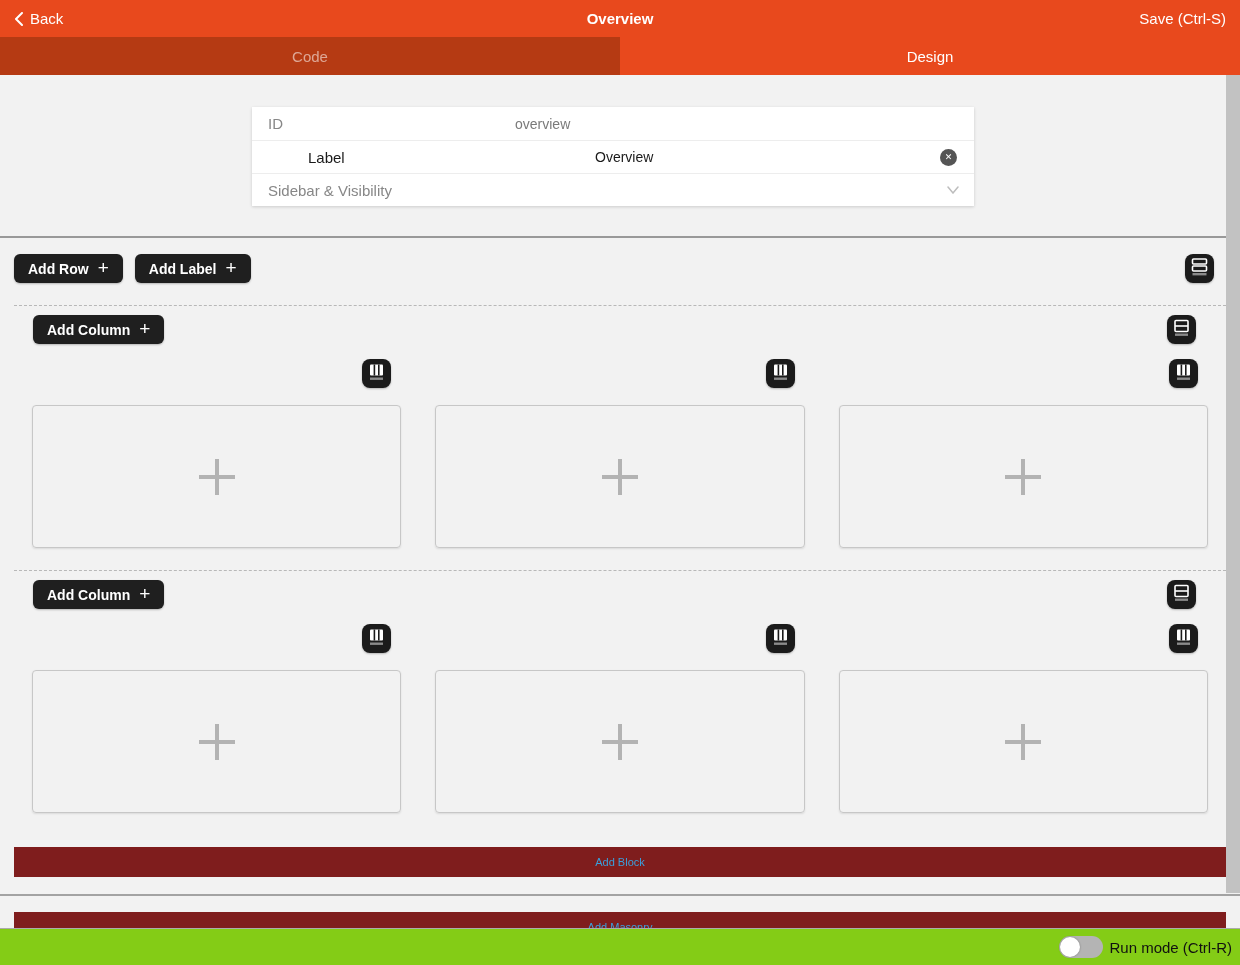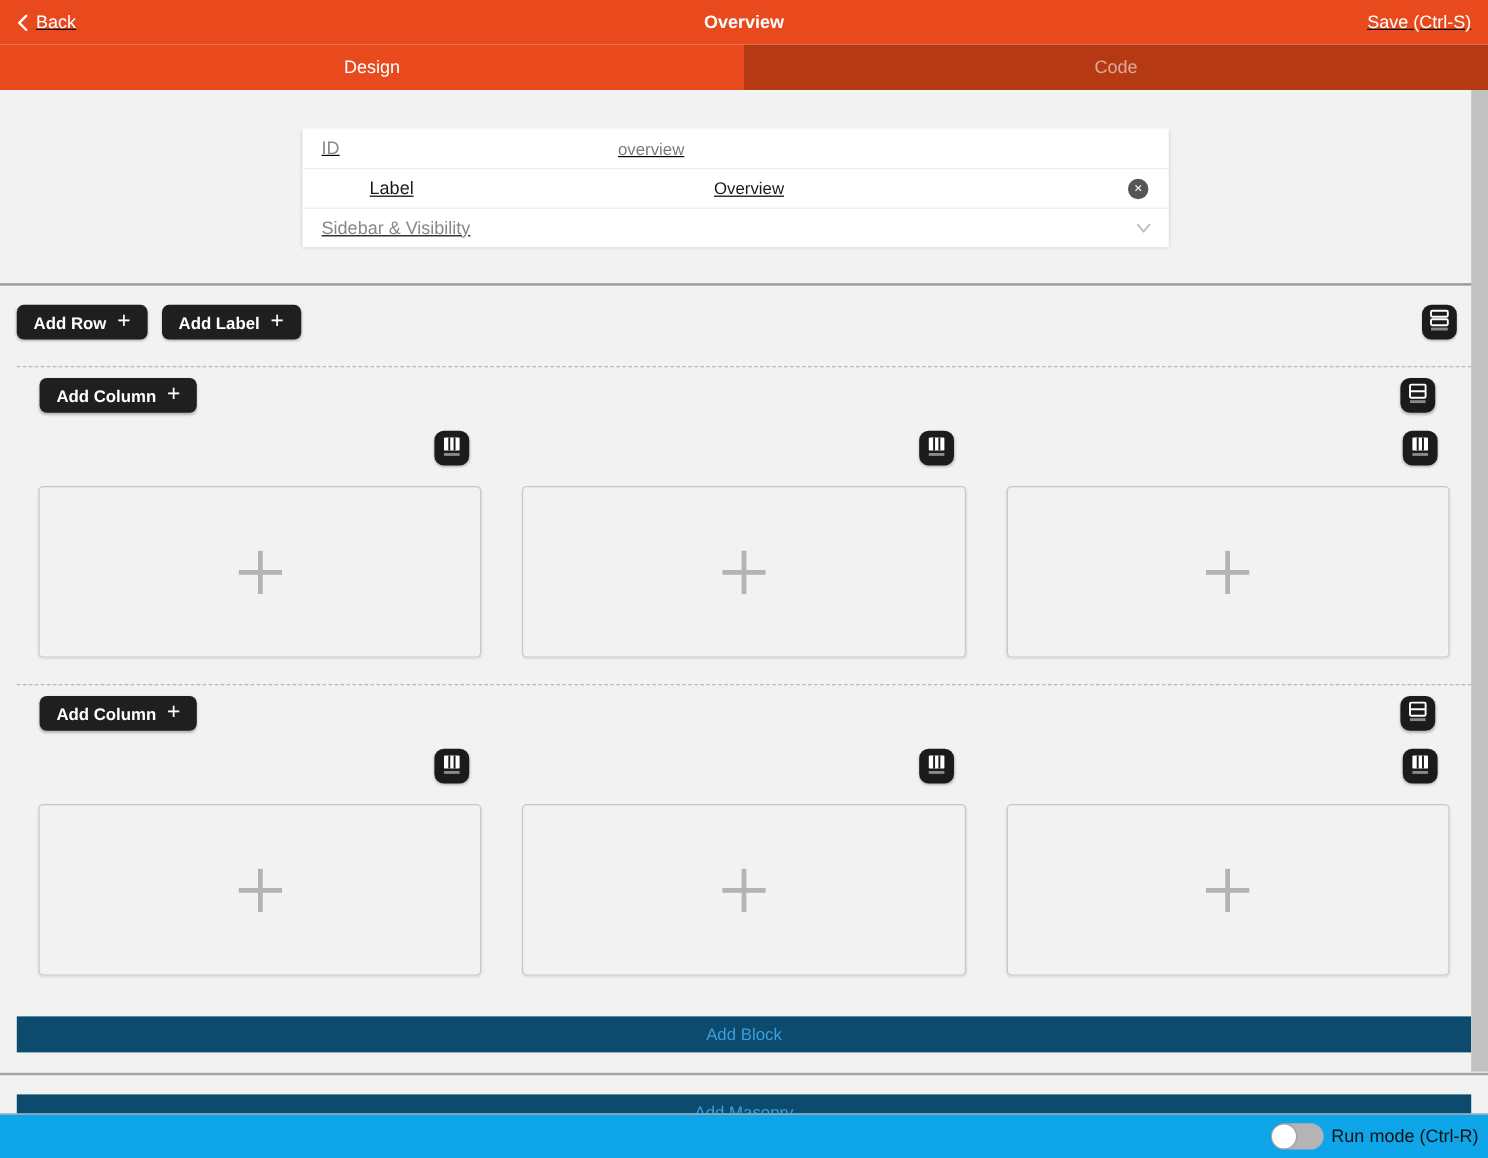--- a/index.html
+++ b/index.html
@@ -3,37 +3,37 @@
 <meta charset="utf-8">
 <style>
   * { margin:0; padding:0; box-sizing:border-box; }
   html,body { width:1240px; height:965px; }
   body { font-family:"Liberation Sans", sans-serif; background:#f2f2f2; }
 
   .app { position:relative; width:1240px; height:965px; background:#f2f2f2; overflow:hidden; }
 
   
   .topbar { height:37px; background:#E8491D; display:flex; align-items:center;
-            justify-content:space-between; padding:0 14px; position:relative;text-decoration:underline; }
+            justify-content:space-between; padding:0 14px; position:relative; }
   .back { display:flex; align-items:center; gap:7px; color:#fff; font-size:15px; cursor:pointer; }
   .back svg { display:block; }
   .title { position:absolute; left:50%; transform:translateX(-50%); color:#fff;
            font-weight:bold; font-size:15px; }
   .save { color:#fff; font-size:15px; cursor:pointer;margin-left:24px; }
 
   
   .tabbar { display:flex; height:38px; }
   .tab { flex:1; display:flex; align-items:center; justify-content:center; font-size:15px; cursor:pointer; }
   .tab.active { background:#E8491D; color:#ffffff; }
   .tab.inactive { background:#B53A13; color:rgba(255,255,255,0.55); }
 
   
   .content { position:absolute; top:75px; left:0; right:0; bottom:37px; overflow:hidden; }
 
-  .form-band { height:163px; padding-top:32px; border-bottom:2px solid #999999;text-decoration:underline; }
+  .form-band { height:163px; padding-top:32px; border-bottom:2px solid #999999; }
   .prop-card { margin-left:252px; width:722px; background:#ffffff;
                box-shadow:0 1px 3px rgba(0,0,0,0.16); }
   .prop-row { height:33px; display:flex; align-items:center; position:relative; padding-left:16px; }
   .prop-row + .prop-row { border-top:1px solid #ededed; }
   .prop-label { width:247px; font-size:15px; }
   .prop-value { font-size:14px; }
   .t-muted  { color:#878787; }
   .t-muted2 { color:#7a7a7a; }
   .t-dark   { color:#1a1a1a;margin-left:40px; }
   .clear-btn { position:absolute; right:17px; width:17px; height:17px; border-radius:50%;
@@ -64,31 +64,31 @@
   .cell-col { flex:1; min-width:0; }
   .icon-row { display:flex; justify-content:flex-end; padding-right:10px; }
   .cell { margin-top:17px; height:143px; border:1px solid #c7c7c7; border-radius:4px;
           box-shadow:0 1px 2px rgba(0,0,0,0.10); display:flex; align-items:center;
           justify-content:center; cursor:pointer; }
   .plus-big { position:relative; width:36px; height:36px; }
   .plus-big::before, .plus-big::after { content:""; position:absolute; background:#b3b3b3; }
   .plus-big::before { left:16px; top:0; width:4px; height:36px; }
   .plus-big::after  { left:0; top:16px; width:36px; height:4px; }
 
-  .link-bar { height:30px; background:#0c4a6e; display:flex; align-items:center;
-              justify-content:center; font-size:14px; color:#3B9FDC; cursor:pointer; }
+  .link-bar { height:30px; background:#7f1d1d; display:flex; align-items:center;
+              justify-content:center; font-size:11px; color:#3B9FDC; cursor:pointer; }
   .add-block { margin-top:34px; }
   .canvas-end { margin:17px -14px 0 -14px; border-top:2px solid #a3a3a3; }
   .add-masonry { margin-top:16px; }
 
   
   .scrollbar { position:absolute; top:75px; right:0; width:14px; height:818px; background:#c2c2c2; }
 
   
-  .statusbar { position:absolute; left:0; right:0; bottom:0; height:37px; background:#0ea5e9;
+  .statusbar { position:absolute; left:0; right:0; bottom:0; height:37px; background:#84cc16;
                border-top:1px solid #ababab; display:flex; align-items:center;
                justify-content:flex-end; padding-right:8px; gap:6px; }
   .toggle { width:44px; height:22px; border-radius:11px; background:#b4b4b4; position:relative; cursor:pointer; }
   .knob { position:absolute; left:1px; top:1px; width:20px; height:20px; border-radius:50%;
           background:#fff; box-shadow:0 0 2px rgba(0,0,0,0.35); }
   .status-label { font-size:15px; color:#111; }
 </style>
 </head>
 <body>
 
@@ -101,22 +101,22 @@
             <path d="M8 1 L2 7 L8 13" stroke="#ffffff" stroke-width="2" fill="none" stroke-linecap="round" stroke-linejoin="round"></path>
           </svg>
       </span>
       <span>Back</span>
     </div>
     <div class="title">Overview</div>
     <div class="save">Save (Ctrl-S)</div>
   </div>
 
   <div class="tabbar">
+    <div class="tab inactive">Code</div>
     <div class="tab active">Design</div>
-    <div class="tab inactive">Code</div>
   </div>
 
   <div class="content">
 
     <div class="form-band">
       <div class="prop-card">
         <div class="prop-row">
           <span class="prop-label t-muted">ID</span>
           <span class="prop-value t-muted2">overview</span>
         </div>

